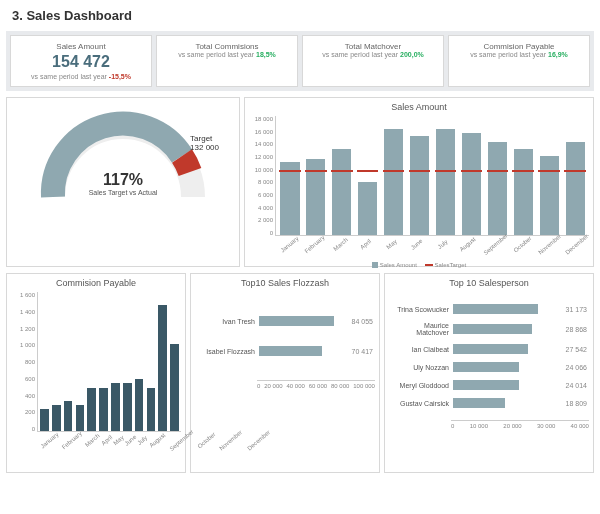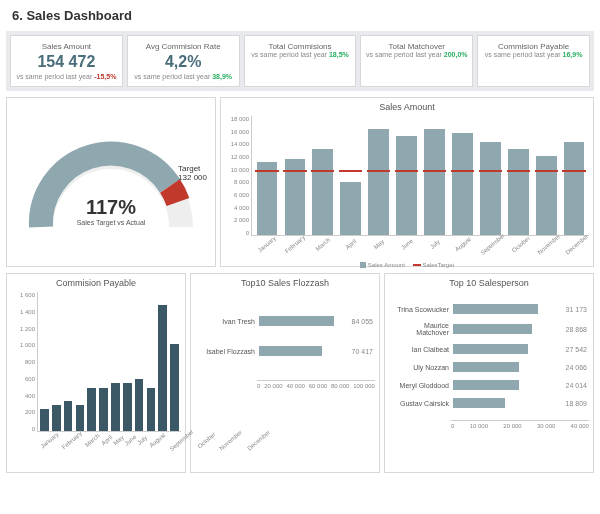--- a/index.html
+++ b/index.html
@@ -9,27 +9,27 @@
   .kpi-row { display: flex; gap: 4px; background: #e8eaed; padding: 4px; }
   .kpi { flex: 1; background: #fff; border: 1px solid #d8d8d8; padding: 6px 4px; text-align: center; }
   .kpi-title { font-size: 8px; color: #666; }
   .kpi-value { font-size: 16px; font-weight: bold; color: #4a6d7c; margin: 2px 0; }
   .kpi-sub { font-size: 7px; color: #888; }
   .kpi-pct { font-weight: bold; }
   .neg { color: #c0392b; }
   .pos { color: #27ae60; }
   .row2 { display: flex; gap: 4px; margin-top: 6px; }
   .panel { border: 1px solid #d8d8d8; background: #fff; padding: 4px; }
-  .gauge-panel { width: 210px; height: 170px; display:flex; flex-direction:column; align-items:center; justify-content:center; position:relative; }
+  .gauge-panel { width: 234px; height: 170px; display:flex; flex-direction:column; align-items:center; position:relative; }
   .sales-panel { flex: 1; height: 170px; }
   .chart-title { text-align: center; font-size: 9px; color: #555; margin-bottom: 4px; }
   .gauge-wrap { position: relative; width: 180px; height: 100px; }
   .target-label { position:absolute; right:-6px; top:32px; font-size:8px; text-align:left; }
   .gauge-center { position:absolute; bottom:6px; left:0; right:0; text-align:center; }
-  .gauge-pct { font-size: 20px; font-weight:bold; }
+  .gauge-pct { font-size: 16px; font-weight:bold; }
   .gauge-sub { font-size: 7px; color:#555; }
   .bars-area { display:flex; height: 120px; position:relative; }
   .yaxis { display:flex; flex-direction:column; justify-content:space-between; font-size:6px; color:#888; text-align:right; padding-right:2px; width:26px; }
   .bars { flex:1; display:flex; align-items:flex-end; gap:2px; border-left:1px solid #ccc; border-bottom:1px solid #ccc; padding:0 2px; position:relative; }
   .bar-col { flex:1; display:flex; flex-direction:column; align-items:center; position:relative; height:100%; justify-content:flex-end;}
   .bar { width: 80%; background: #8fa8b0; }
   .target-mark { position:absolute; width:90%; height:2px; background:#c0392b; left:5%; }
   .xaxis { display:flex; margin-left:26px; }
   .xlabel { flex:1; text-align:center; font-size:6px; color:#888; transform:rotate(-40deg); transform-origin: top center; margin-top:6px; white-space:nowrap; }
   .legend { text-align:center; font-size:6px; color:#888; margin-top:14px; }
@@ -48,34 +48,29 @@
   .hbar-label { width:62px; font-size:7px; color:#555; text-align:right; padding-right:4px; }
   .hbar-track { flex:1; position:relative; height:10px; }
   .hbar-fill { height:100%; background:#8fa8b0; }
   .hbar-val { font-size:7px; color:#888; margin-left:3px; }
   .hx { display:flex; margin-left:62px; font-size:6px; color:#888; justify-content:space-between; border-top:1px solid #ccc; padding-top:2px;}
   .mgr-hbars .hbar-row { margin: 20px 0; }
 </style>
 </head>
 <body>
 
-<div class="page-title">6. Sales Dashboard</div>
+<div class="page-title">3. Sales Dashboard</div>
 
 <div class="container">
 
   <div class="kpi-row">
     <div class="kpi">
       <div class="kpi-title">Sales Amount</div>
       <div class="kpi-value">154 472</div>
       <div class="kpi-sub"><span>vs same period last year</span> <span class="kpi-pct neg">-15,5%</span></div>
-    </div>
-    <div class="kpi">
-      <div class="kpi-title">Avg Commision Rate</div>
-      <div class="kpi-value">4,2%</div>
-      <div class="kpi-sub"><span>vs same period last year</span> <span class="kpi-pct pos">38,9%</span></div>
     </div>
     <div class="kpi">
       <div class="kpi-title">Total Commisions</div>
       <div class="kpi-sub"><span>vs same period last year</span> <span class="kpi-pct pos">18,5%</span></div>
     </div>
     <div class="kpi">
       <div class="kpi-title">Total Matchover</div>
       <div class="kpi-sub"><span>vs same period last year</span> <span class="kpi-pct pos">200,0%</span></div>
     </div>
     <div class="kpi">

